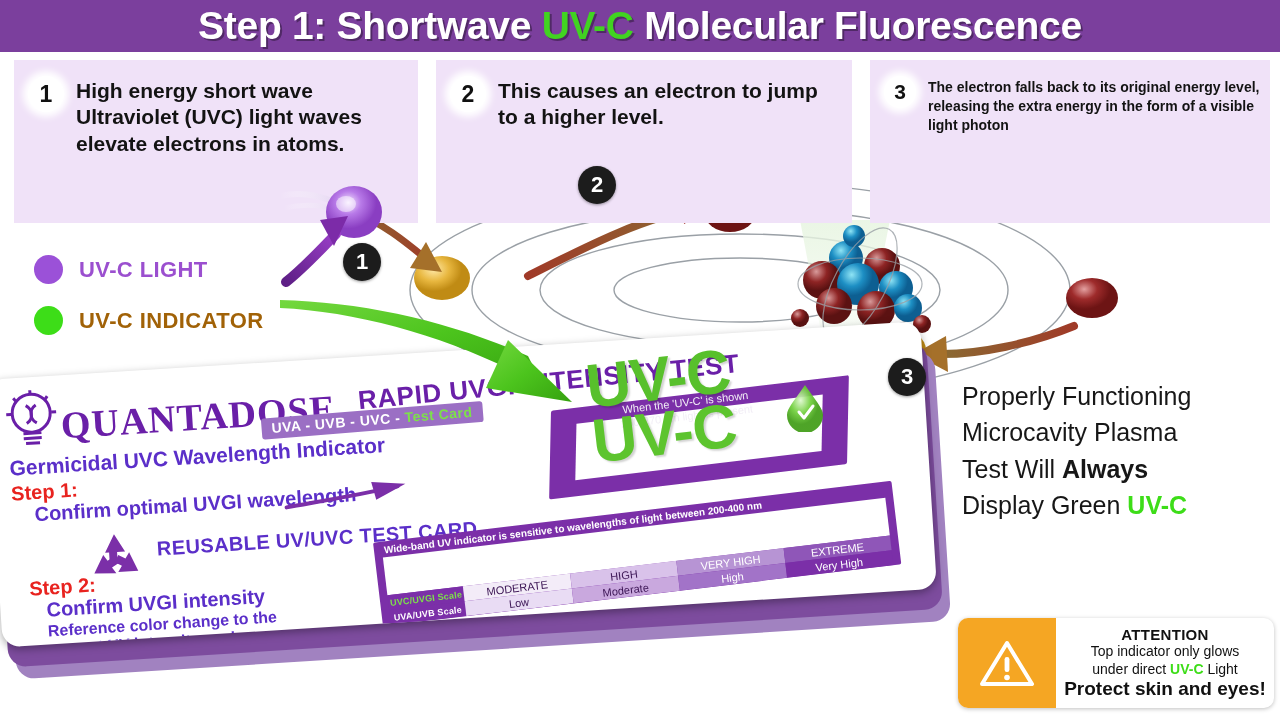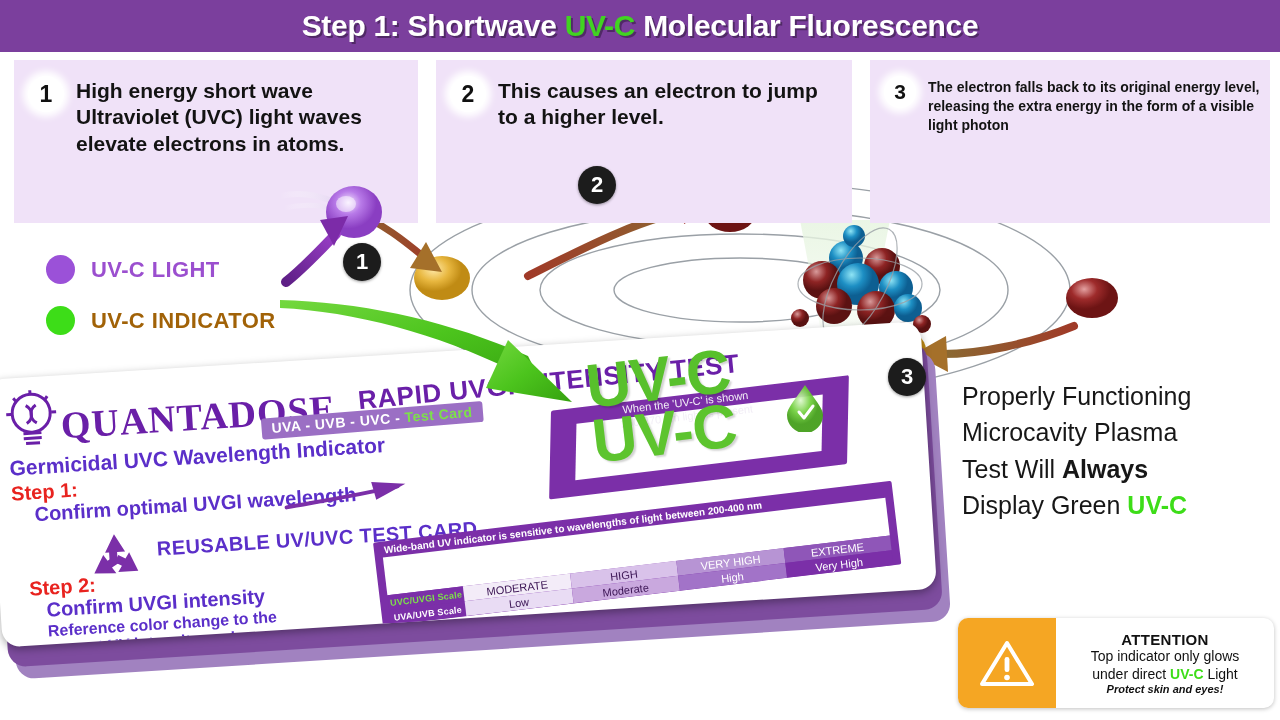--- a/index.html
+++ b/index.html
@@ -11,21 +11,21 @@
   #stage{position:absolute;left:0;top:0;width:1280px;height:720px;overflow:hidden;background:#fff;}
 
   
   .header{
     position:absolute;left:0;top:0;width:1280px;height:52px;
     background:#7b3f9d;
     display:flex;align-items:center;justify-content:center;
     z-index:40;
   }
   .header-title{
-    font-size:30px;font-weight:bold;color:#ffffff;
+    font-size:39px;font-weight:bold;color:#ffffff;
     letter-spacing:-0.3px;white-space:nowrap;
     text-shadow:2px 2px 0 rgba(0,0,0,.35);
   }
   .header-title .uvc{color:#41d321;}
   .header-range{
     font-size:22px;font-weight:bold;color:#ffffff;margin-left:10px;
     text-shadow:2px 2px 0 rgba(0,0,0,.35);
   }
 
   
@@ -47,21 +47,21 @@
     box-shadow:0 0 7px 5px #ffffff;
   }
   .panel-text{font-size:21px;line-height:1.25;font-weight:bold;color:#131313;}
   .panel.p3 .panel-text{font-size:14px;line-height:1.34;}
   .panel.p3 .badge-circle{width:32px;height:32px;flex:0 0 32px;font-size:21px;}
 
   
   .atom-area{position:absolute;left:330px;top:180px;width:800px;height:220px;z-index:3;}
 
   
-  .legend{position:absolute;left:46px;top:255px;z-index:12;}
+  .legend{position:absolute;left:34px;top:255px;z-index:12;}
   .legend-row{display:flex;align-items:center;margin-bottom:22px;}
   .legend-dot{width:29px;height:29px;border-radius:50%;margin-right:16px;flex:0 0 29px;}
   .legend-dot.purple{background:#9b51d8;}
   .legend-dot.green{background:#3ddd18;}
   .legend-label{font-size:22px;font-weight:bold;letter-spacing:.4px;}
   .legend-label.purple{color:#9b4fcf;}
   .legend-label.green{color:#a16207;}
 
   
   .right-text{
@@ -81,21 +81,21 @@
     width:98px;background:#f5a623;flex:0 0 98px;
     display:flex;align-items:center;justify-content:center;
   }
   .attention-body{
     flex:1;display:flex;flex-direction:column;align-items:center;
     justify-content:center;padding:4px 6px;text-align:center;
   }
   .att-title{font-size:15px;font-weight:bold;color:#111;letter-spacing:.3px;}
   .att-line{font-size:14px;color:#111;line-height:1.22;}
   .att-line .uvc{color:#3ddd18;font-weight:bold;}
-  .att-bold{font-size:11px;font-weight:bold;color:#111;font-style:italic;}
+  .att-bold{font-size:19px;font-weight:bold;color:#111;}
 
   
   .card-stack{position:absolute;left:-18px;top:358px;width:990px;height:360px;z-index:10;}
   .card-layer{
     position:absolute;border-radius:18px;
     transform:rotate(-3.6deg);transform-origin:left top;
   }
   .card-back2{left:18px;top:52px;width:936px;height:270px;background:#a182c0;}
   .card-back1{left:10px;top:42px;width:936px;height:268px;background:#7d4c9e;}
   .card-front{

